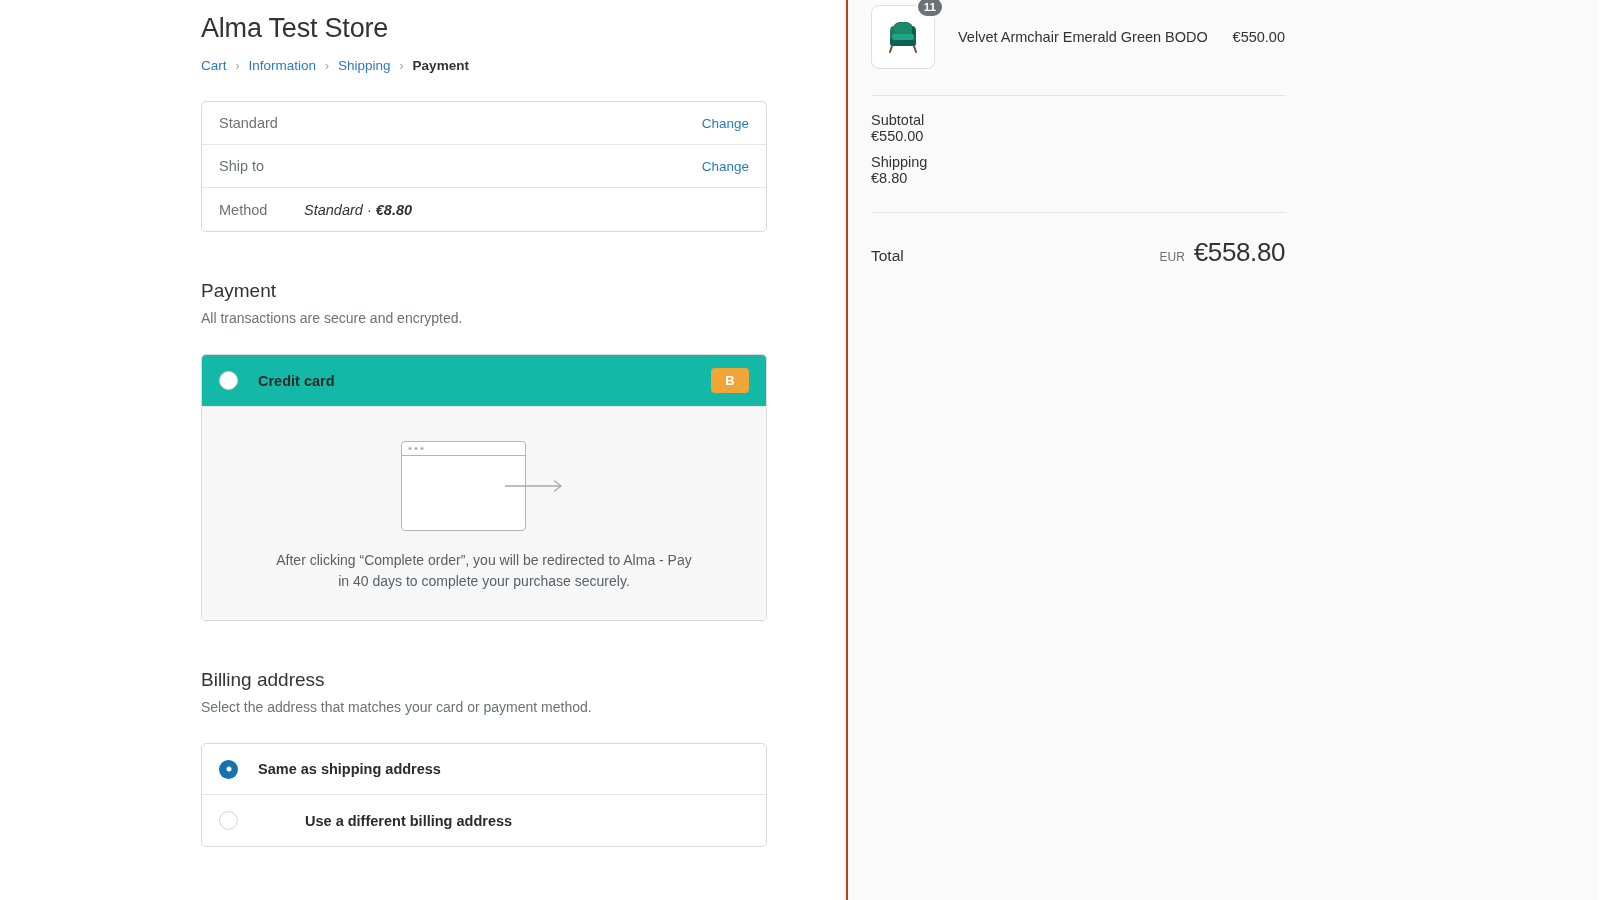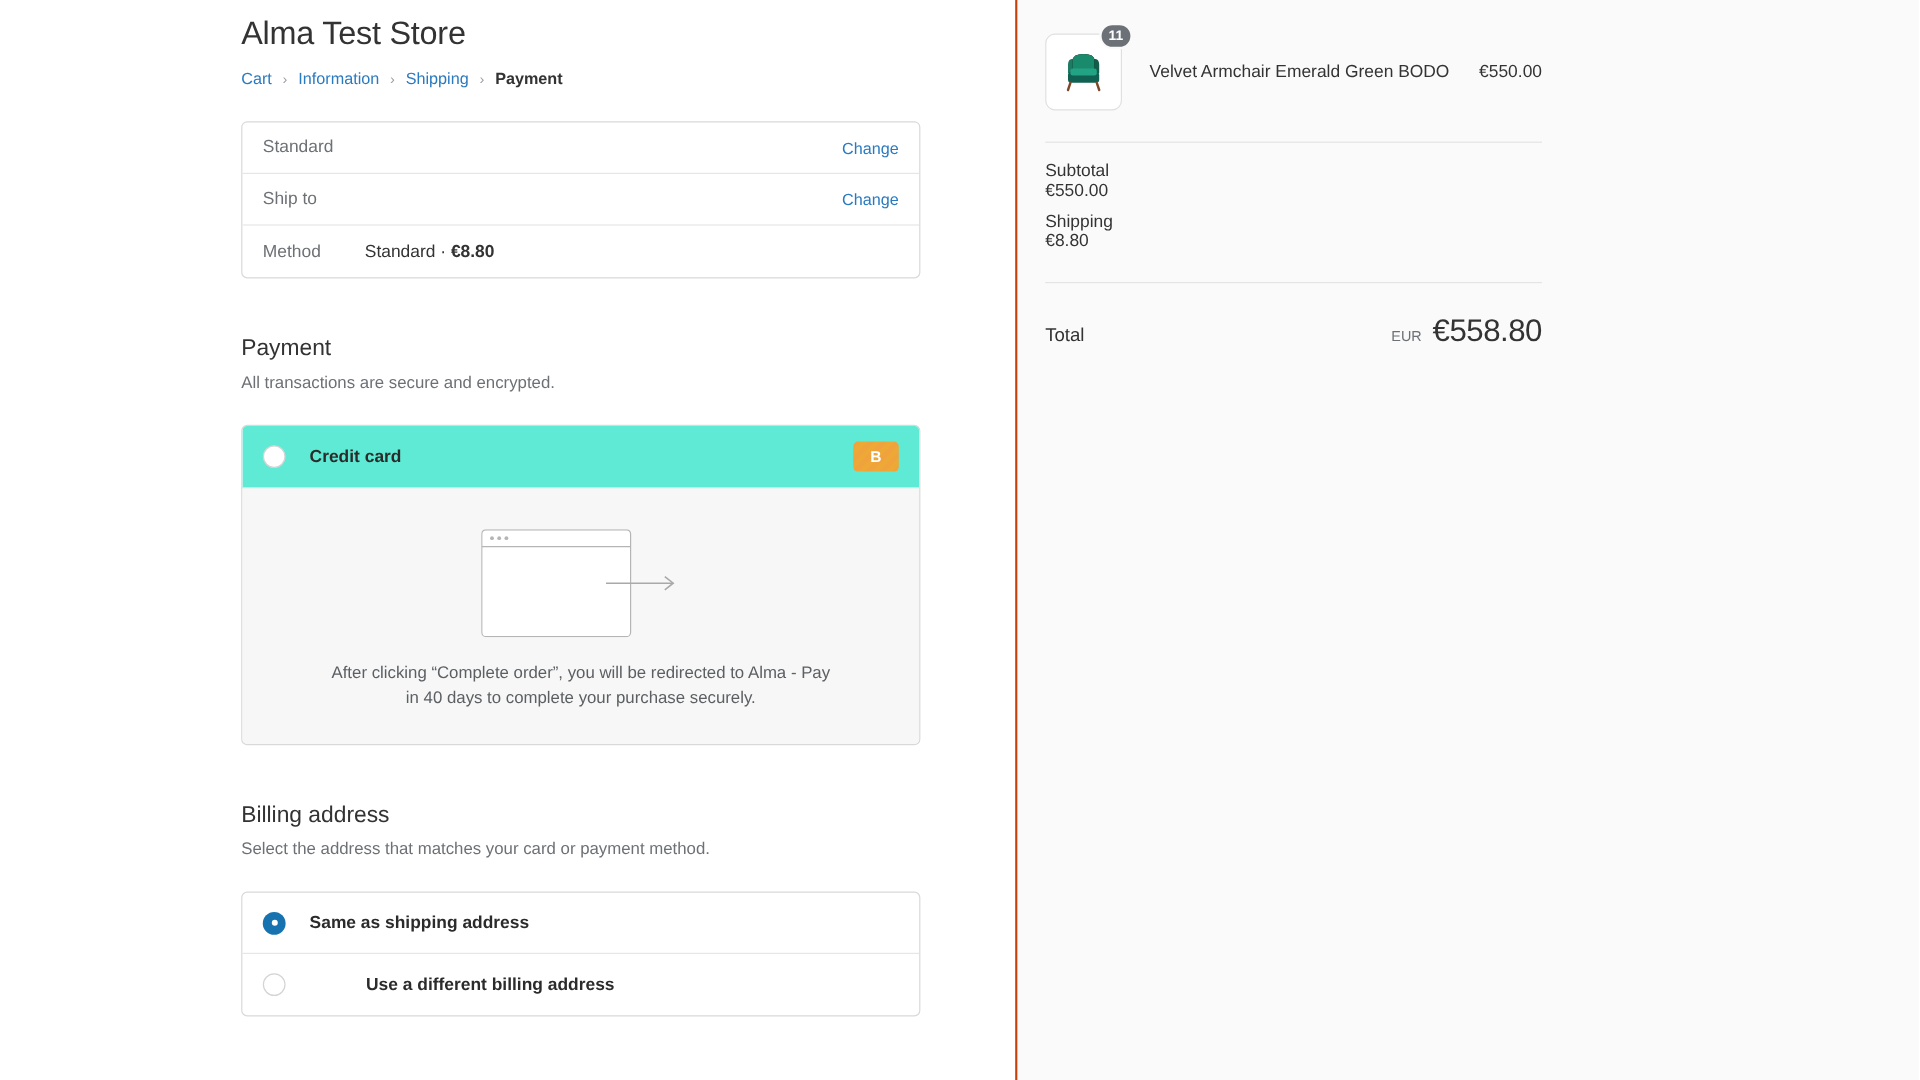--- a/index.html
+++ b/index.html
@@ -35,33 +35,33 @@
     border: 1px solid #d9d9d9; border-radius: 5px; background: #ffffff;
     overflow: hidden;
   }
   .review-card { margin-top: 28px; }
   .review-row {
     display: flex; align-items: center; min-height: 43px;
     padding: 0 17px; border-bottom: 1px solid #e6e6e6;
   }
   .review-row:last-child { border-bottom: none; }
   .review-label { width: 85px; flex: none; color: #6d7175; font-size: 14.5px; }
-  .review-value { flex: 1; color: #333333; font-size: 14.5px; }
+  .review-value { flex: 1; color: #333333; font-size: 14.5px; font-style: italic; }
   .review-value b { font-weight: 700; }
   .review-change { color: #2a7ac0; font-size: 13.5px; text-decoration: none; cursor: pointer; }
 
   
   .section { margin-top: 48px; }
   .section-title { font-size: 19px; font-weight: 400; color: #333333; }
   .section-sub { font-size: 14px; color: #6d7175; margin-top: 8px; }
 
   .pay-card { margin-top: 28px; }
   .pay-row {
     display: flex; align-items: center; min-height: 52px;
-    padding: 0 17px; border-bottom: 1px solid #e6e6e6; background: #5eead4;
+    padding: 0 17px; border-bottom: 1px solid #e6e6e6; background: #14b8a6;
   }
 
   .radio {
     width: 19px; height: 19px; border-radius: 50%;
     border: 1px solid #d4d4d4; background: #ffffff; flex: none;
     position: relative; cursor: pointer;
   }
   .radio.checked { border: none; background: #1773b0; }
   .radio.checked::after {
     content: ""; position: absolute; left: 50%; top: 50%;
@@ -113,21 +113,21 @@
     display: flex; align-items: center; min-height: 51px;
     padding: 0 17px; border-bottom: 1px solid #e6e6e6;
   }
   .bill-row.last { border-bottom: none; gap: 47px; }
   .bill-label { margin-left: 20px; font-size: 14.5px; font-weight: 600; color: #2b2b2b; }
 
   
   .right-col { width: 751px; height: 900px; background: #fafafa; position: relative; }
   .right-inner { position: absolute; left: 23px; top: 0; width: 414px; }
 
-  .line-item { display: flex; align-items: center; padding-top: 28px; }
+  .line-item { display: flex; align-items: center; padding-top: 5px; }
   .thumb-wrap { position: relative; width: 64px; height: 64px; flex: none; }
   .thumb {
     width: 64px; height: 64px; border: 1px solid #e0e0e0; border-radius: 8px;
     background: #ffffff; display: flex; align-items: center; justify-content: center;
     overflow: hidden;
   }
   .qty-badge {
     position: absolute; right: -9px; top: -9px; min-width: 22px; height: 22px;
     border-radius: 11px; background: #6b7177; color: #ffffff;
     font-size: 11.5px; font-weight: 600; display: flex;

